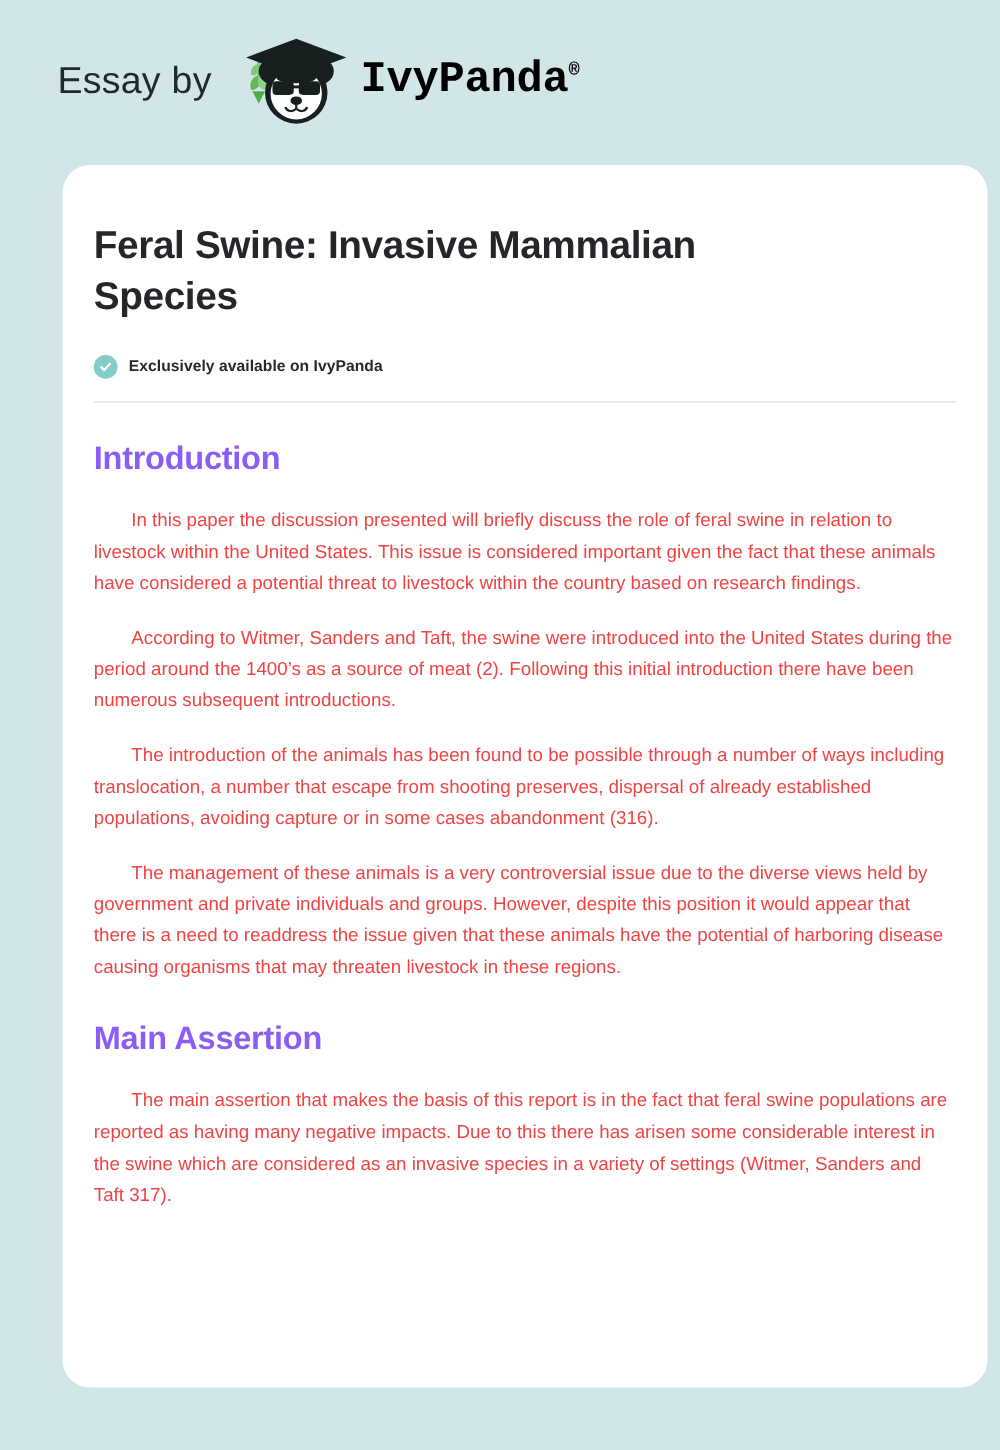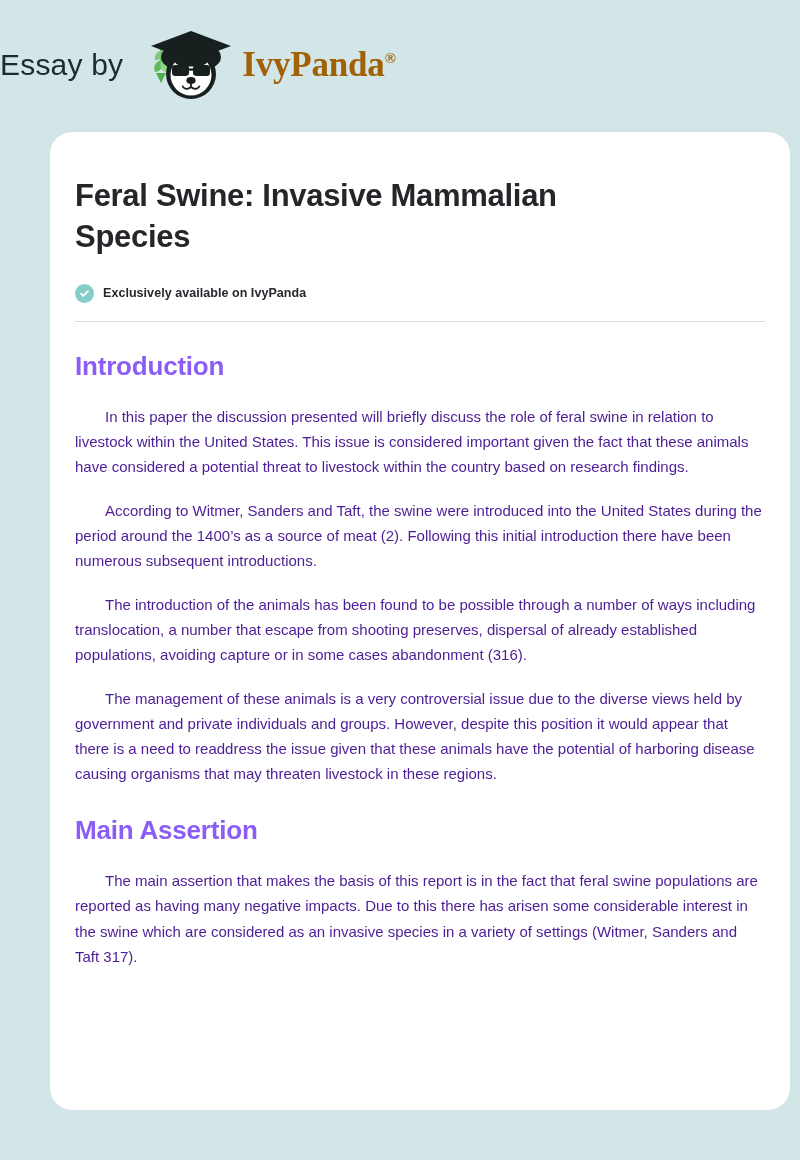--- a/index.html
+++ b/index.html
@@ -13,20 +13,21 @@
     background: #d2e5e7;
     font-family: "Liberation Sans", sans-serif;
     -webkit-font-smoothing: antialiased;
   }
 
   
   .brand-bar {
     height: 132px;
     display: flex;
     align-items: center;
+    padding-left: 46px;
   }
 
   .brand-lockup {
     display: flex;
     align-items: center;
     gap: 16px;
   }
 
   .essay-by {
     font-size: 30px;
@@ -43,24 +44,24 @@
     gap: 7px;
   }
 
   .panda-mark {
     width: 96px;
     height: 74px;
     display: block;
   }
 
   .wordmark {
-    font-family: Liberation Serif, serif;
+    font-family: Liberation Mono, monospace;
     font-weight: 700;
     font-size: 35px;
-    color: #a16207;
+    color: #000000;
     line-height: 1;
     position: relative;
     letter-spacing: -0.2px;
     padding-bottom: 3px;
   }
 
   .wordmark .reg {
     font-size: 15px;
     vertical-align: super;
     font-weight: 700;
@@ -131,21 +132,21 @@
     font-weight: 700;
     color: #8b5cf6;
     letter-spacing: -0.2px;
     margin-top: 29px;
     margin-bottom: 4px;
   }
 
   p.body-par {
     font-size: 15px;
     line-height: 1.67;
-    color: #4c1d95;
+    color: #ef4444;
     text-indent: 30px;
     margin-top: 19px;
     text-align: left;
   }
 
   
   h2.section-heading + p.body-par { margin-top: 22px; }
 </style>
 </head>
 <body>

